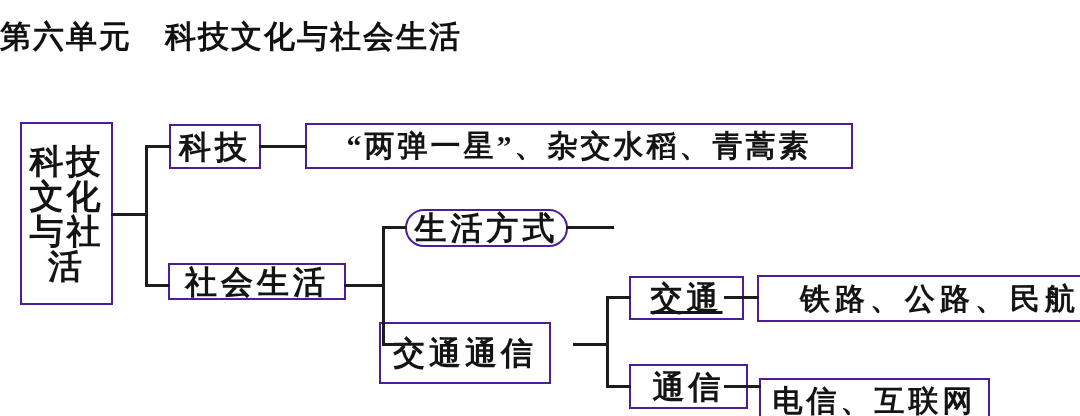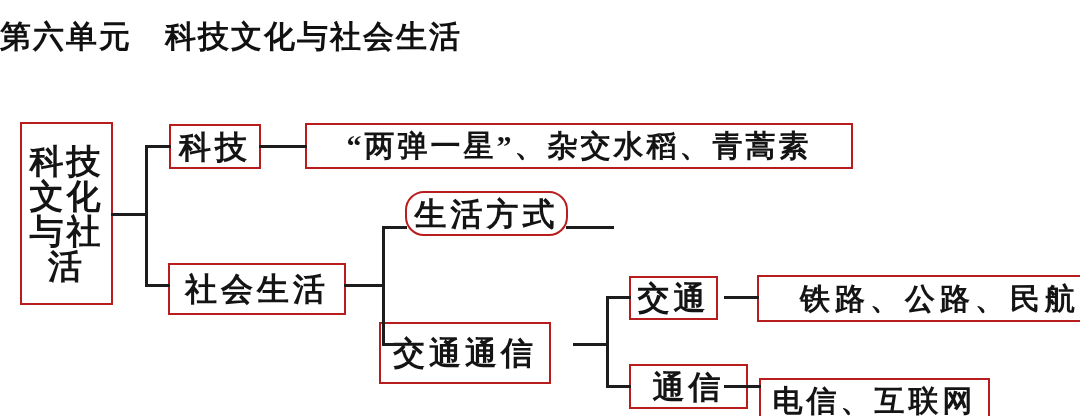--- a/index.html
+++ b/index.html
@@ -17,21 +17,21 @@
     width: 100%;
     font-family: "Liberation Sans", sans-serif;
     font-weight: 700;
     font-size: 31px;
     letter-spacing: 2px;
     color: #111111;
   }
   .node {
     position: absolute;
     box-sizing: border-box;
-    border: 2px solid #b91c1c;
+    border: 2px solid #4c1d95;
     background: #ffffff;
     color: #141414;
     font-weight: 700;
     font-size: 32px;
     display: flex;
     align-items: center;
     justify-content: center;
     white-space: nowrap;
     line-height: 1;
   }
@@ -57,27 +57,27 @@
   <div class="node root-box" style="left:20px; top:122px; width:93px; height:183px;">
     <span>科技</span>
     <span>文化</span>
     <span>与社</span>
     <span>活</span>
   </div>
 
   <div class="node small" style="left:169px; top:124px; width:92px; height:45px;">科技</div>
   <div class="node leaf" style="left:305px; top:123px; width:548px; height:46px; letter-spacing:3px;">“两弹一星”、杂交水稻、青蒿素</div>
 
-  <div class="node small" style="left:168px; top:263px; width:178px; height:52px;">社会生活</div>
+  <div class="node small" style="left:168px; top:263px; width:178px; height:37px;">社会生活</div>
 
-  <div class="node small" style="left:405px; top:191px; width:163px; height:45px;border-radius:19px;">生活方式</div>
+  <div class="node small" style="left:405px; top:209px; width:163px; height:38px;border-radius:19px;">生活方式</div>
 
   <div class="node small" style="left:379px; top:322px; width:172px; height:62px;">交通通信</div>
 
-  <div class="node small" style="left:629px; top:276px; width:89px; height:44px;">交通</div>
+  <div class="node small" style="left:629px; top:276px; width:115px; height:44px;text-decoration:underline;">交通</div>
   <div class="node leaf" style="left:757px; top:275px; width:366px; height:47px; letter-spacing:5px;">铁路、公路、民航</div>
 
   <div class="node small" style="left:629px; top:364px; width:119px; height:45px;">通信</div>
   <div class="node leaf" style="left:759px; top:363px; width:231px; height:46px; letter-spacing:4px;margin-top:15px;">电信、互联网</div>
 
   <div class="h" style="left:111px; top:213px; width:36px;"></div>
   <div class="v" style="left:145px; top:145px; height:142px;"></div>
   <div class="h" style="left:145px; top:145px; width:26px;"></div>
   <div class="h" style="left:145px; top:284px; width:25px;"></div>
 

